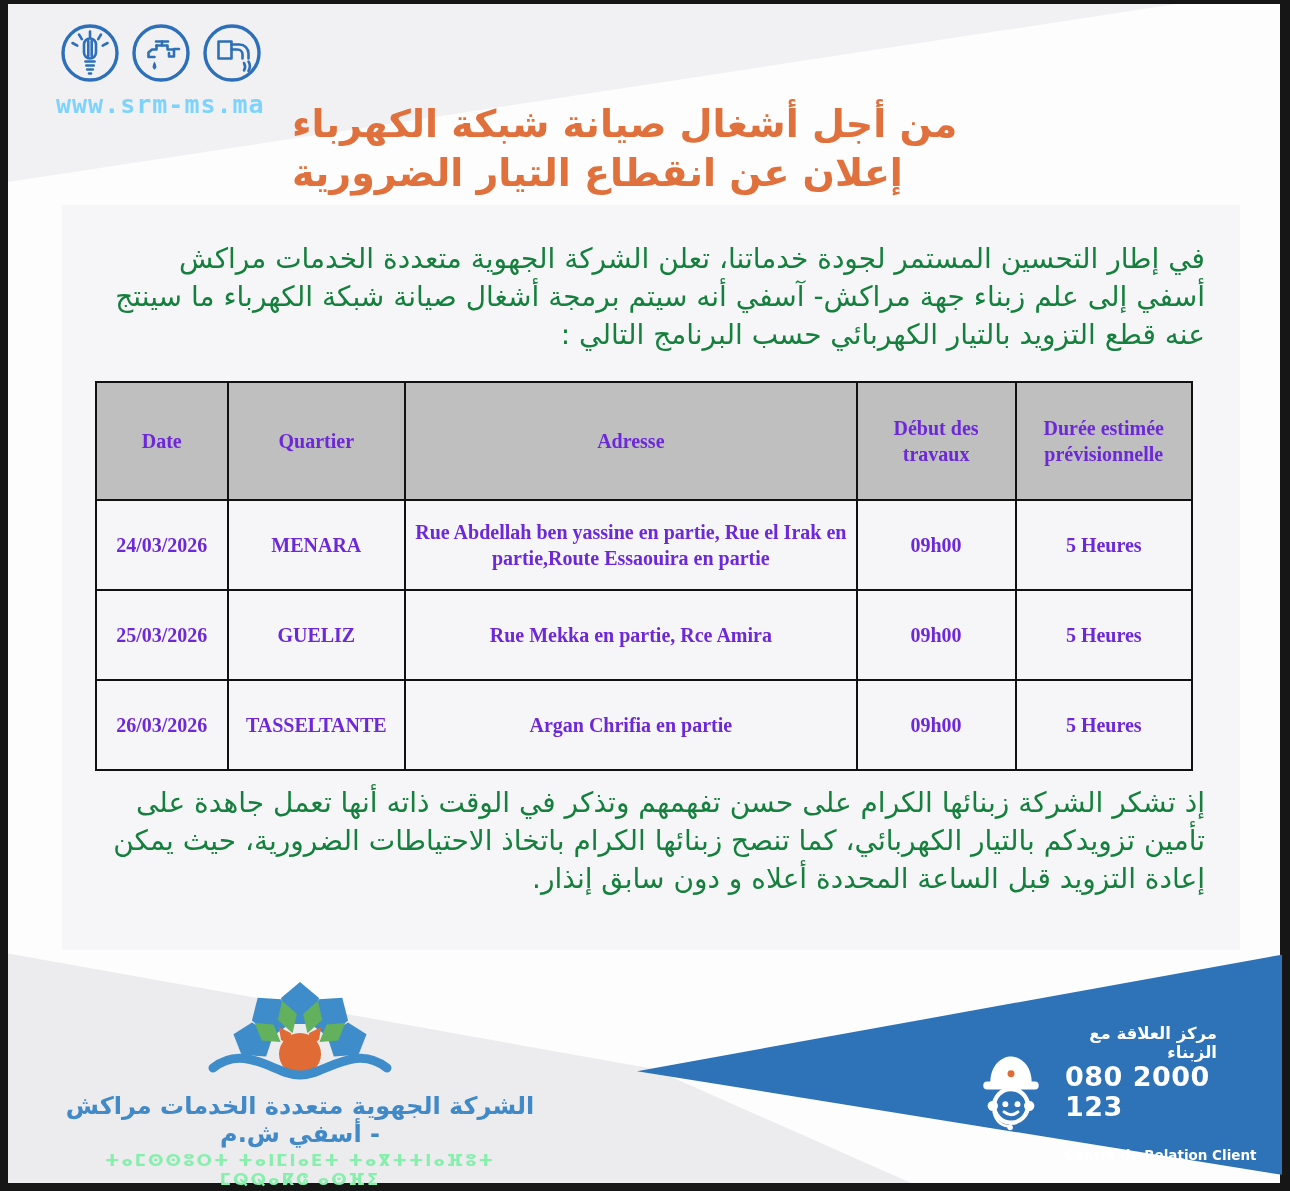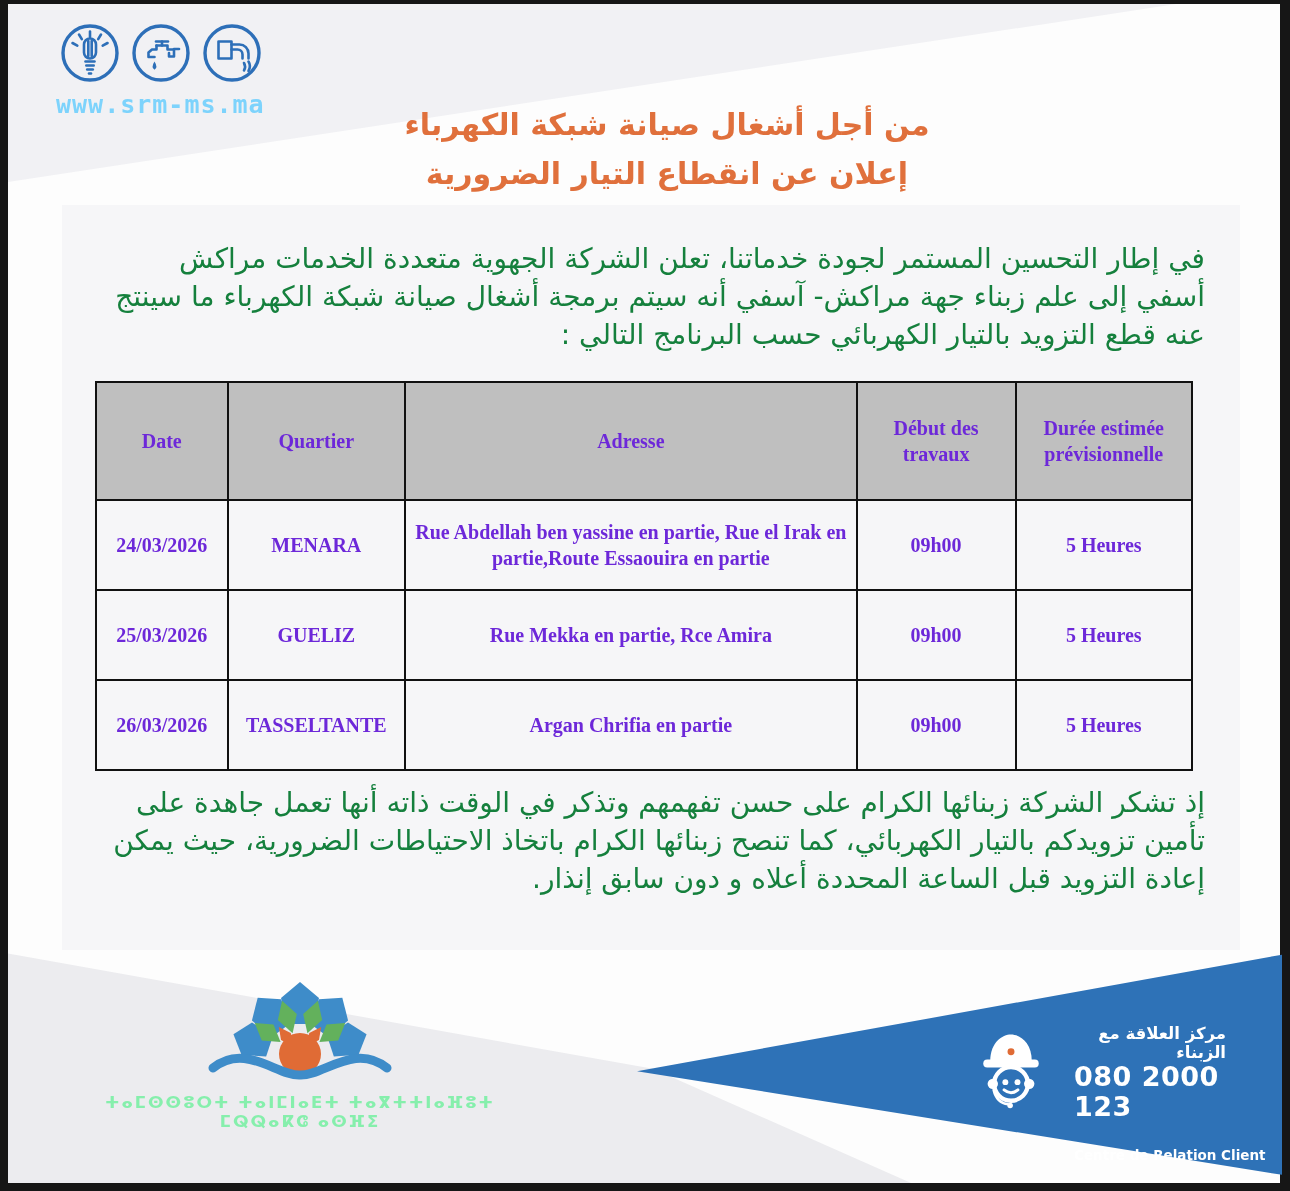--- a/index.html
+++ b/index.html
@@ -13,41 +13,41 @@
        clip-path:polygon(0 1.5%,50.7% 51%,71% 100%,0 100%);}
   .blue-triangle{position:absolute;left:637px;top:950px;width:645px;height:233px;background:#2e72b7;
        clip-path:polygon(0 52%,100% 2%,100% 96.5%);}
   .panel{position:absolute;left:62px;top:205px;width:1178px;height:745px;background:#f6f6f8;}
 
   .icons-row{position:absolute;left:59px;top:22px;display:flex;gap:9px;}
   .icons-row svg{display:block;}
   .website{position:absolute;left:56px;top:90px;width:260px;color:#7dd3fc;
        font-family:"DejaVu Sans Mono",monospace;font-weight:bold;font-size:25px;letter-spacing:1px;}
 
-  .title-block{position:absolute;left:307px;top:100px;width:720px;text-align:center;direction:rtl;
-       color:#e0703c;font-weight:bold;font-size:30px;line-height:49px;}
+  .title-block{position:absolute;left:292px;top:100px;width:720px;text-align:left;direction:rtl;
+       color:#e0703c;font-weight:bold;font-size:38px;line-height:49px;}
 
   .para{position:absolute;left:105px;width:1100px;direction:rtl;text-align:right;
        color:#15803d;font-size:28px;line-height:38px;}
   .para.intro{top:240px;}
   .para.closing{top:784px;}
 
   table.outages{position:absolute;left:95px;top:381px;width:1098px;border-collapse:collapse;
        font-family:"Liberation Serif","DejaVu Serif",serif;font-weight:bold;color:#6d28d9;}
   table.outages th,table.outages td{border:2.5px solid #111;text-align:center;vertical-align:middle;
        padding:4px 8px;}
   table.outages th{background:#bfbfbf;font-size:20px;height:108px;line-height:26px;}
   table.outages td{font-size:20px;height:80px;line-height:26px;background:#f6f6f8;}
 
   .logo-block{position:absolute;left:60px;top:978px;width:480px;text-align:center;}
   .logo-flower{display:block;margin:0 auto;}
   .company-ar{direction:rtl;color:#4189c7;font-size:24px;font-weight:bold;margin-top:2px;}
   .company-tif{color:#86efac;font-size:16.5px;font-weight:bold;letter-spacing:2px;margin-top:3px;}
 
-  .badge{position:absolute;left:972px;top:1024px;display:flex;gap:24px;}
+  .badge{position:absolute;left:972px;top:1024px;display:flex;align-items:center;gap:15px;}
   .badge-text{width:152px;color:#fff;}
   .badge-ar{direction:rtl;text-align:right;font-size:16.5px;font-weight:bold;}
   .badge-phone{font-size:27px;font-weight:bold;letter-spacing:0.5px;line-height:30px;}
   .badge-fr{font-size:13.5px;font-weight:bold;white-space:nowrap;margin-top:25px;}
 </style>
 </head>
 <body>
 
 <div id="canvas">
   <div class="page"></div>
@@ -188,20 +188,21 @@
               <polygon points="115,42 121,54 115,66 109,54" fill="#e06b35"></polygon>
             </g>
           <g transform="rotate(36 115 78)">
               <polygon points="115,42 121,54 115,66 109,54" fill="#e06b35"></polygon>
             </g>
           <circle cx="115" cy="76" r="21" fill="#e06b35"></circle>
           <path d="M28 90 C60 64 92 98 115 97 C138 98 170 64 202 90" fill="none" stroke="#3e8cc9" stroke-width="9" stroke-linecap="round"></path>
         </g>
       </svg>
     </span>
+    <div class="company-ar">الشركة الجهوية متعددة الخدمات مراكش - أسفي ش.م</div>
     <div class="company-tif">ⵜⴰⵎⵙⵙⵓⵔⵜ ⵜⴰⵏⵎⵏⴰⴹⵜ ⵜⴰⴳⵜⵜⵏⴰⴼⵓⵜ ⵎⵕⵕⴰⴽⵛ ⴰⵙⴼⵉ</div>
     
   </div>
 
   <div class="badge">
     <span>
       <svg width="78" height="92" viewBox="0 0 90 104">
         <g fill="#ffffff">
           <path d="M21 42 C21 20 35 11 45 11 C55 11 69 20 69 42 Z"></path>
           <rect x="13" y="40" width="64" height="9" rx="4.5"></rect>

